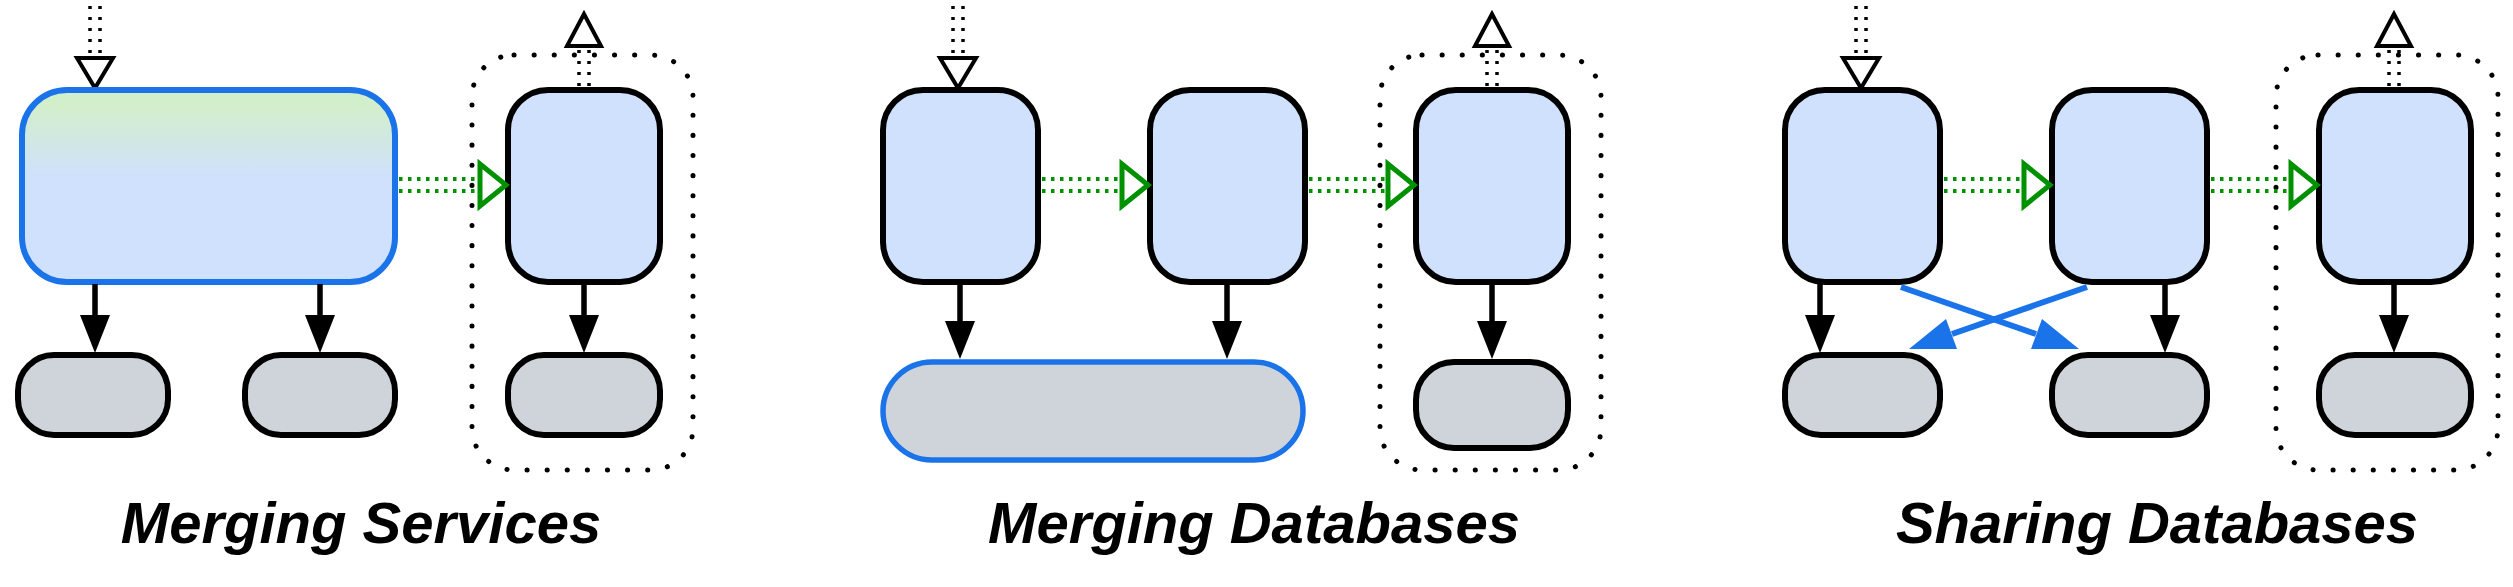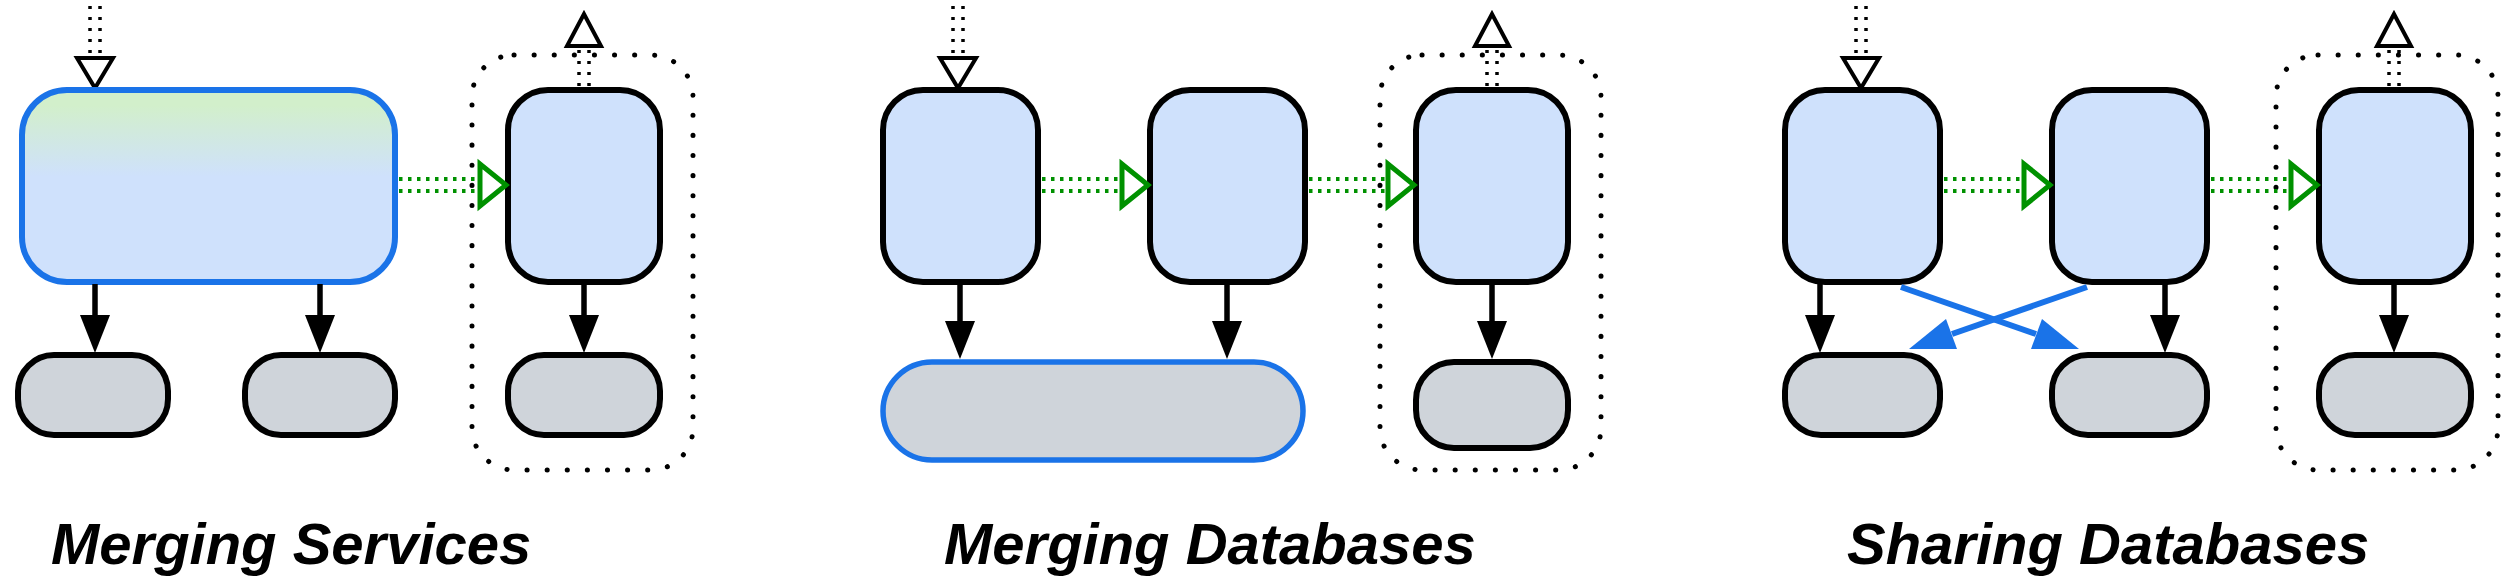--- a/index.html
+++ b/index.html
@@ -20,22 +20,22 @@
   .req-line   { stroke:#000; stroke-width:3.5; stroke-dasharray:3 8; fill:none; }
   .open-head  { fill:#fff; stroke:#000; stroke-width:4; stroke-linejoin:miter; }
   .rep-line   { stroke:var(--replication-green); stroke-width:4; stroke-dasharray:3.5 5.5; fill:none; }
   .rep-head   { fill:#fff; stroke:var(--replication-green); stroke-width:5; stroke-linejoin:miter; }
   .flow       { stroke:#000; stroke-width:5.5; fill:none; }
   .flow-head  { fill:#000; stroke:none; }
   .cross      { stroke:var(--accent-blue); stroke-width:6; fill:none; }
   .cross-head { fill:var(--accent-blue); stroke:none; }
 
   .panel-label {
-    position:absolute; top:504px; width:620px; height:84px;
-    font-size:58px; font-weight:bold; font-style:italic;
+    position:absolute; top:483px; width:620px; height:84px;
+    text-align:center; font-size:58px; font-weight:bold; font-style:italic;
     color:#000; line-height:80px; white-space:nowrap;
   }
 </style>
 </head>
 <body>
 
 <div class="canvas">
 
   <svg class="layer" width="2513" height="587" viewBox="0 0 2513 587">
     <defs>

